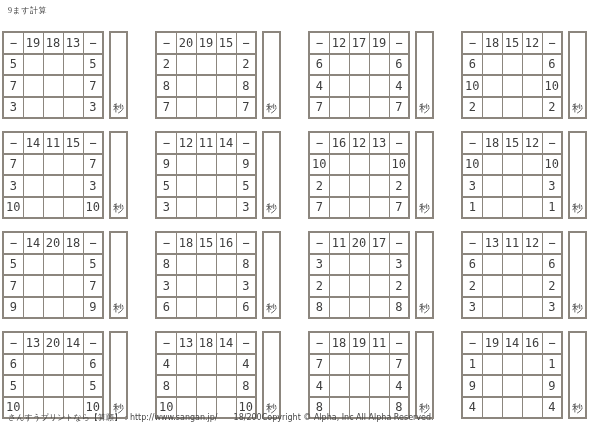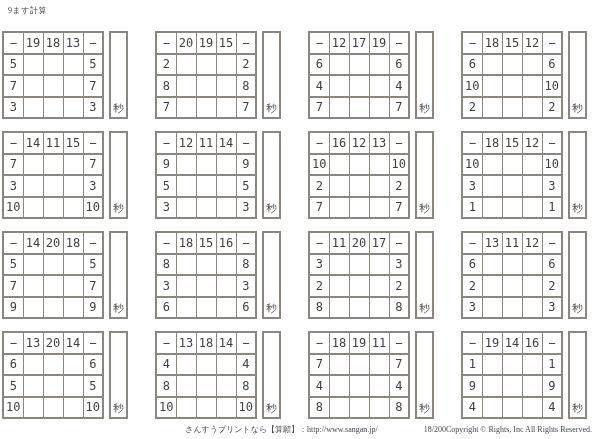--- a/index.html
+++ b/index.html
@@ -67,29 +67,28 @@
   .byou { width: 11px; height: 11px; display: block; }
   .visually-hidden {
     position: absolute;
     width: 1px; height: 1px;
     overflow: hidden;
     clip: rect(0 0 0 0);
     white-space: nowrap;
   }
   .footer {
     position: absolute;
-    left: 8px; right: 8px; bottom: 4px;
+    left: 8px; right: 8px; bottom: 16px;
     display: flex;
-    justify-content: flex-end;
+    justify-content: flex-start;
     align-items: baseline;
     font-size: 8px;
     color: #474747;
-    font-family: Liberation Serif, serif;
-  }
-  .footer .mid { margin-left: 46px; }
+  }
+  .footer .mid { margin-left: 16px; }
   svg.defs { position: absolute; width: 0; height: 0; }
 </style>
 </head>
 <body>
 
 <svg class="defs" aria-hidden="true">
   <symbol id="byou-sym" viewBox="0 0 100 100">
     <g fill="none" stroke="#3d3d3d" stroke-width="7" stroke-linecap="round">
       <path d="M32 8 L12 16"></path>
       <path d="M6 30 L46 30"></path>
@@ -745,14 +744,14 @@
         <svg class="byou" viewBox="0 0 100 100">
           <use href="#byou-sym"></use>
         </svg>
       </div>
     </div>
   </div>
 
 <div class="footer">
   <span>さんすうプリントなら【算願】：http://www.sangan.jp/</span>
   <span class="mid">18/200</span>
-  <span>Copyright © Rights, Inc All Rights Reserved.</span>
+  <span>Copyright © Alpha, Inc All Alpha Reserved.</span>
 </div>
 
 </body></html>

